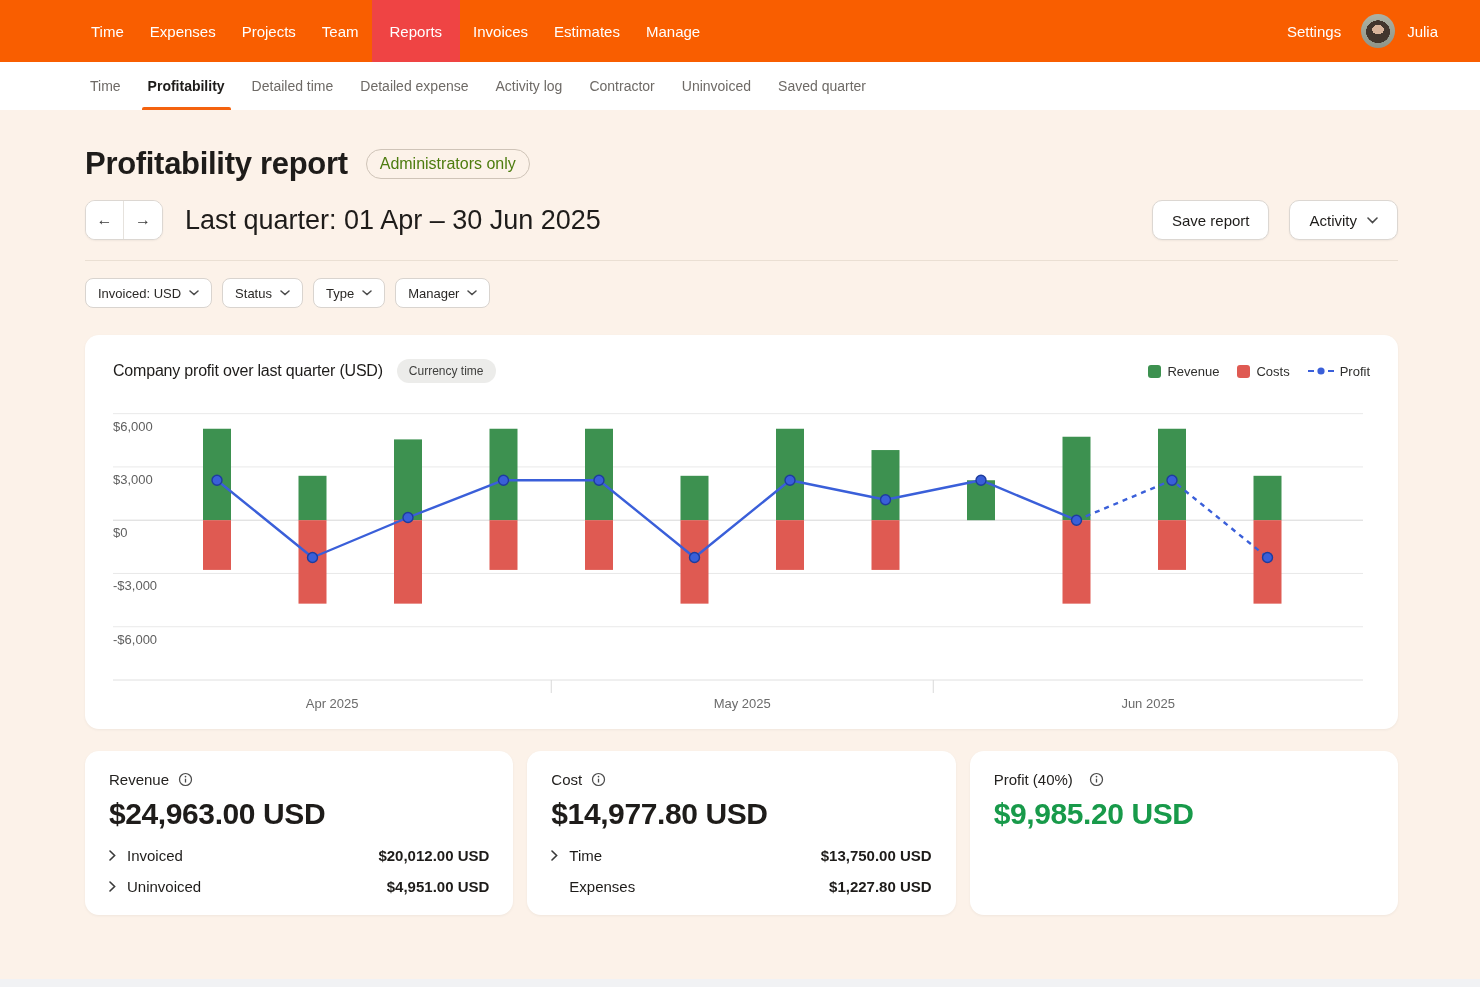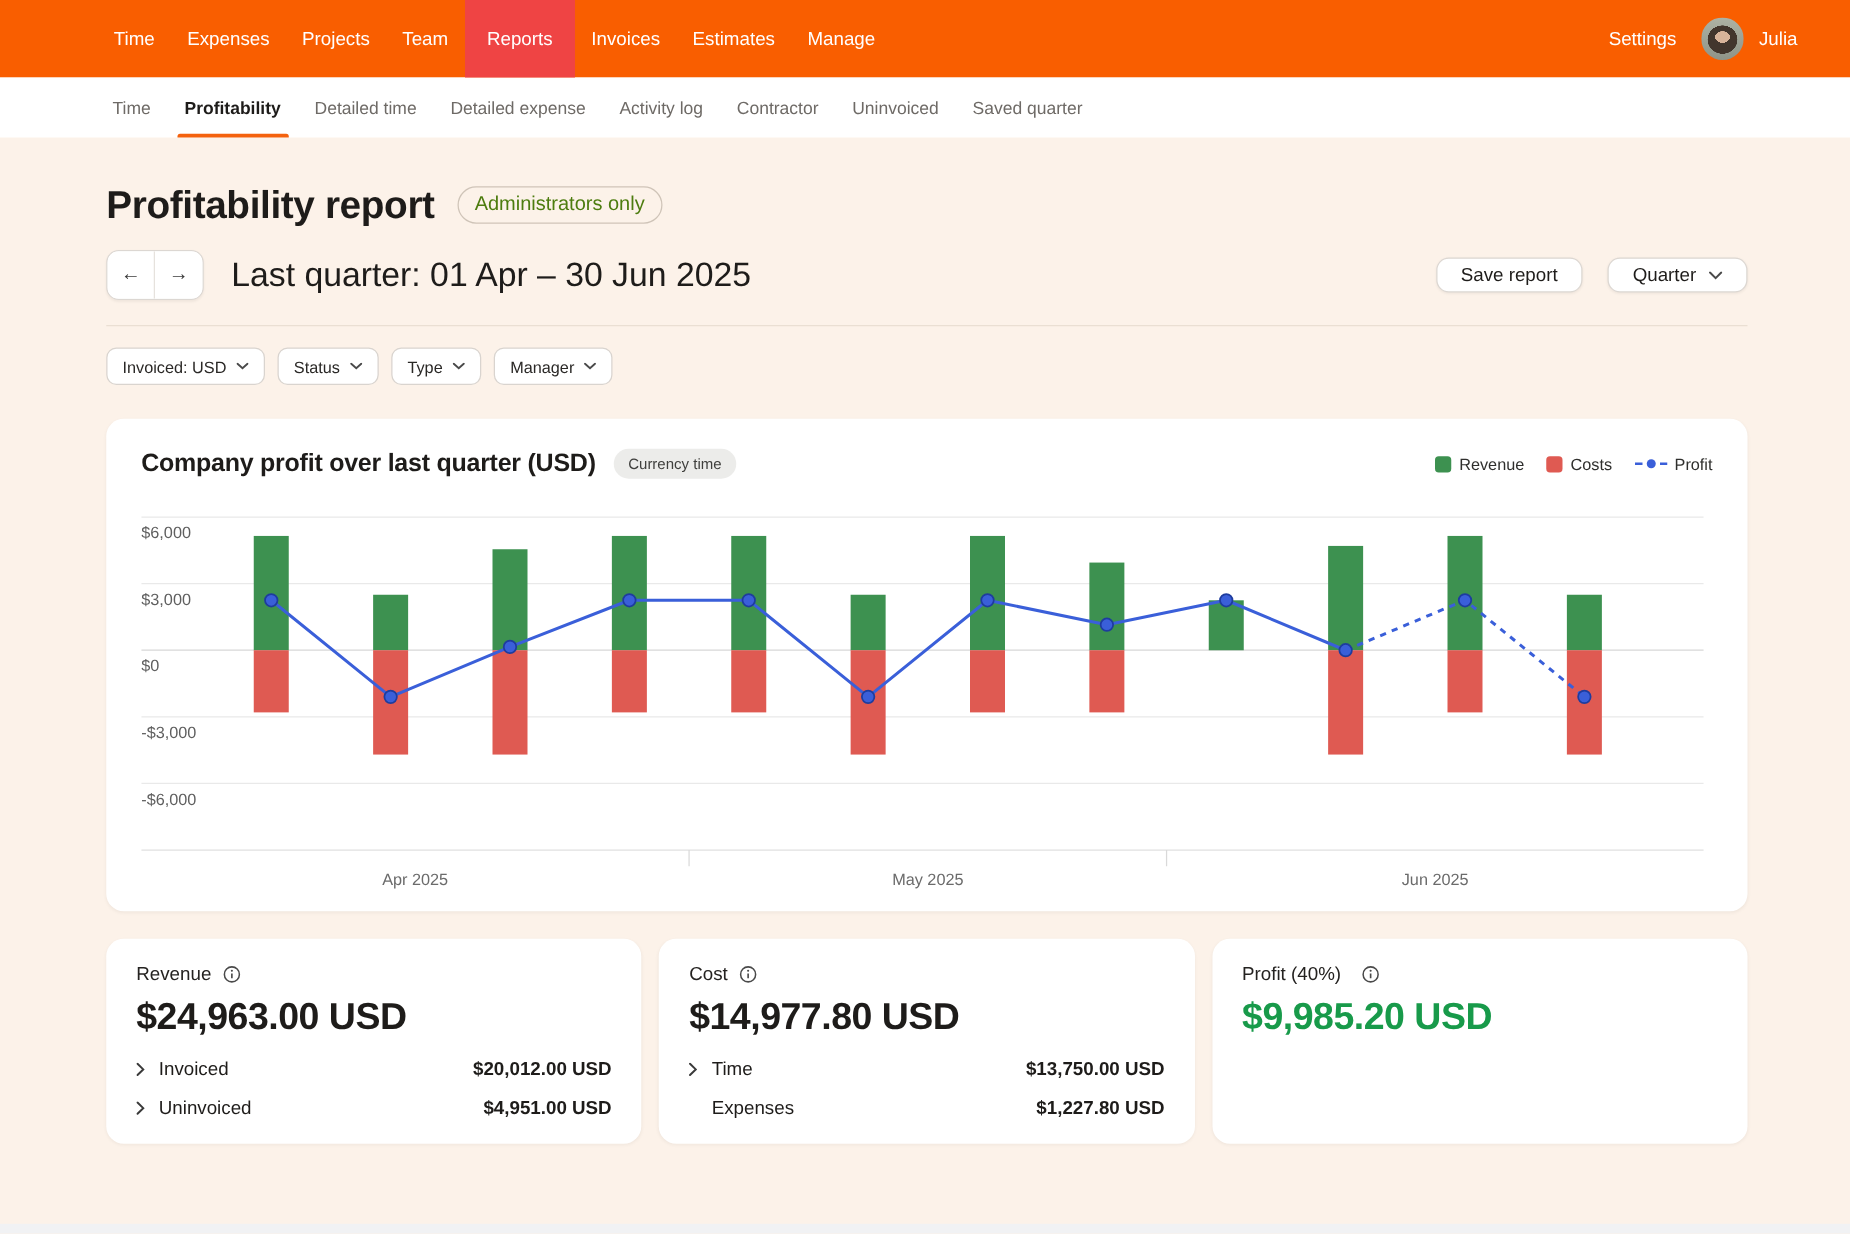--- a/index.html
+++ b/index.html
@@ -30,28 +30,28 @@
   main { padding:36px 82px 0 85px; }
   .title-row { display:flex; align-items:center; gap:18px; }
   h1 { font-size:31px; margin:0; font-weight:700; letter-spacing:-0.3px; }
   .admin-badge { font-size:16px; color:#4d7c0f; border:1px solid #cfc4b8; border-radius:999px; padding:5px 13px; }
   .period-row { margin-top:18px; display:flex; align-items:center; }
   .arrow-group { display:flex; background:#fff; border:1px solid #dcd7d2; border-radius:10px; overflow:hidden; box-shadow:0 1px 2px rgba(0,0,0,.05); }
   .arrow-btn { width:38px; height:38px; display:flex; align-items:center; justify-content:center; font-size:16px; color:#3a3a3a; cursor:pointer; background:#fff; border:none; }
   .arrow-btn.prev { border-right:1px solid #e6e2dd; }
   .period-label { font-size:27px; margin-left:22px; }
   .period-actions { margin-left:auto; display:flex; gap:20px; }
-  .btn { background:#fff; border:1px solid #dcd7d2; border-radius:10px; height:28px; padding:0 19px; font-size:15px; display:flex; align-items:center; gap:10px; cursor:pointer; color:#1e1c1a; box-shadow:0 1px 2px rgba(0,0,0,.05); font-family:inherit; }
+  .btn { background:#fff; border:1px solid #dcd7d2; border-radius:10px; height:40px; padding:0 19px; font-size:15px; display:flex; align-items:center; gap:10px; cursor:pointer; color:#1e1c1a; box-shadow:0 1px 2px rgba(0,0,0,.05); font-family:inherit; }
   .divider { border:none; border-top:1px solid #eadfd3; margin:20px 0 0; }
   .filter-row { margin-top:17px; display:flex; gap:10px; }
   .filter-pill { background:#fff; border:1px solid #d9d4cf; border-radius:8px; height:30px; padding:0 12px; font-size:13px; display:flex; align-items:center; gap:8px; cursor:pointer; color:#2a2826; }
   
   .chart-card { margin-top:27px; background:#fff; border-radius:14px; padding:24px 28px 14px; box-shadow:0 1px 3px rgba(0,0,0,.05); }
   .chart-header { display:flex; align-items:center; }
-  .chart-title { font-size:20px; font-weight:700; letter-spacing:-0.2px; }
+  .chart-title { font-size:16px; font-weight:400; letter-spacing:-0.2px; }
   .tracked-badge { margin-left:14px; background:#ececea; border-radius:999px; padding:5px 12px; font-size:12px; color:#3f3f3d; }
   .legend { margin-left:auto; display:flex; gap:18px; align-items:center; }
   .legend-item { display:flex; align-items:center; gap:6px; font-size:13px; color:#2f2f2d; cursor:pointer; }
   .swatch { width:13px; height:13px; border-radius:3px; }
   .swatch.revenue { background:#3d9150; }
   .swatch.costs { background:#df5a52; }
   #chart-svg { display:block; margin-top:20px; }
   svg text { font-family:"Liberation Sans", sans-serif; }
   
   .cards-row { margin-top:22px; display:flex; gap:14px; }
@@ -113,21 +113,21 @@
       <button class="arrow-btn">
           <span>→</span>
         </button>
     </div>
     <span class="period-label">Last quarter: 01 Apr – 30 Jun 2025</span>
     <div class="period-actions">
       <button class="btn">
           <span>Save report</span>
         </button>
       <button class="btn">
-        <span>Quarter</span>
+        <span>Activity</span>
         <svg width="11" height="7" viewBox="0 0 11 7">
             <polyline points="1,1 5.5,5.5 10,1" fill="none" stroke="#4a4a4a" stroke-width="1.6" stroke-linecap="round"></polyline>
           </svg>
       </button>
     </div>
   </div>
 
   <hr class="divider">
 
   <div class="filter-row">

